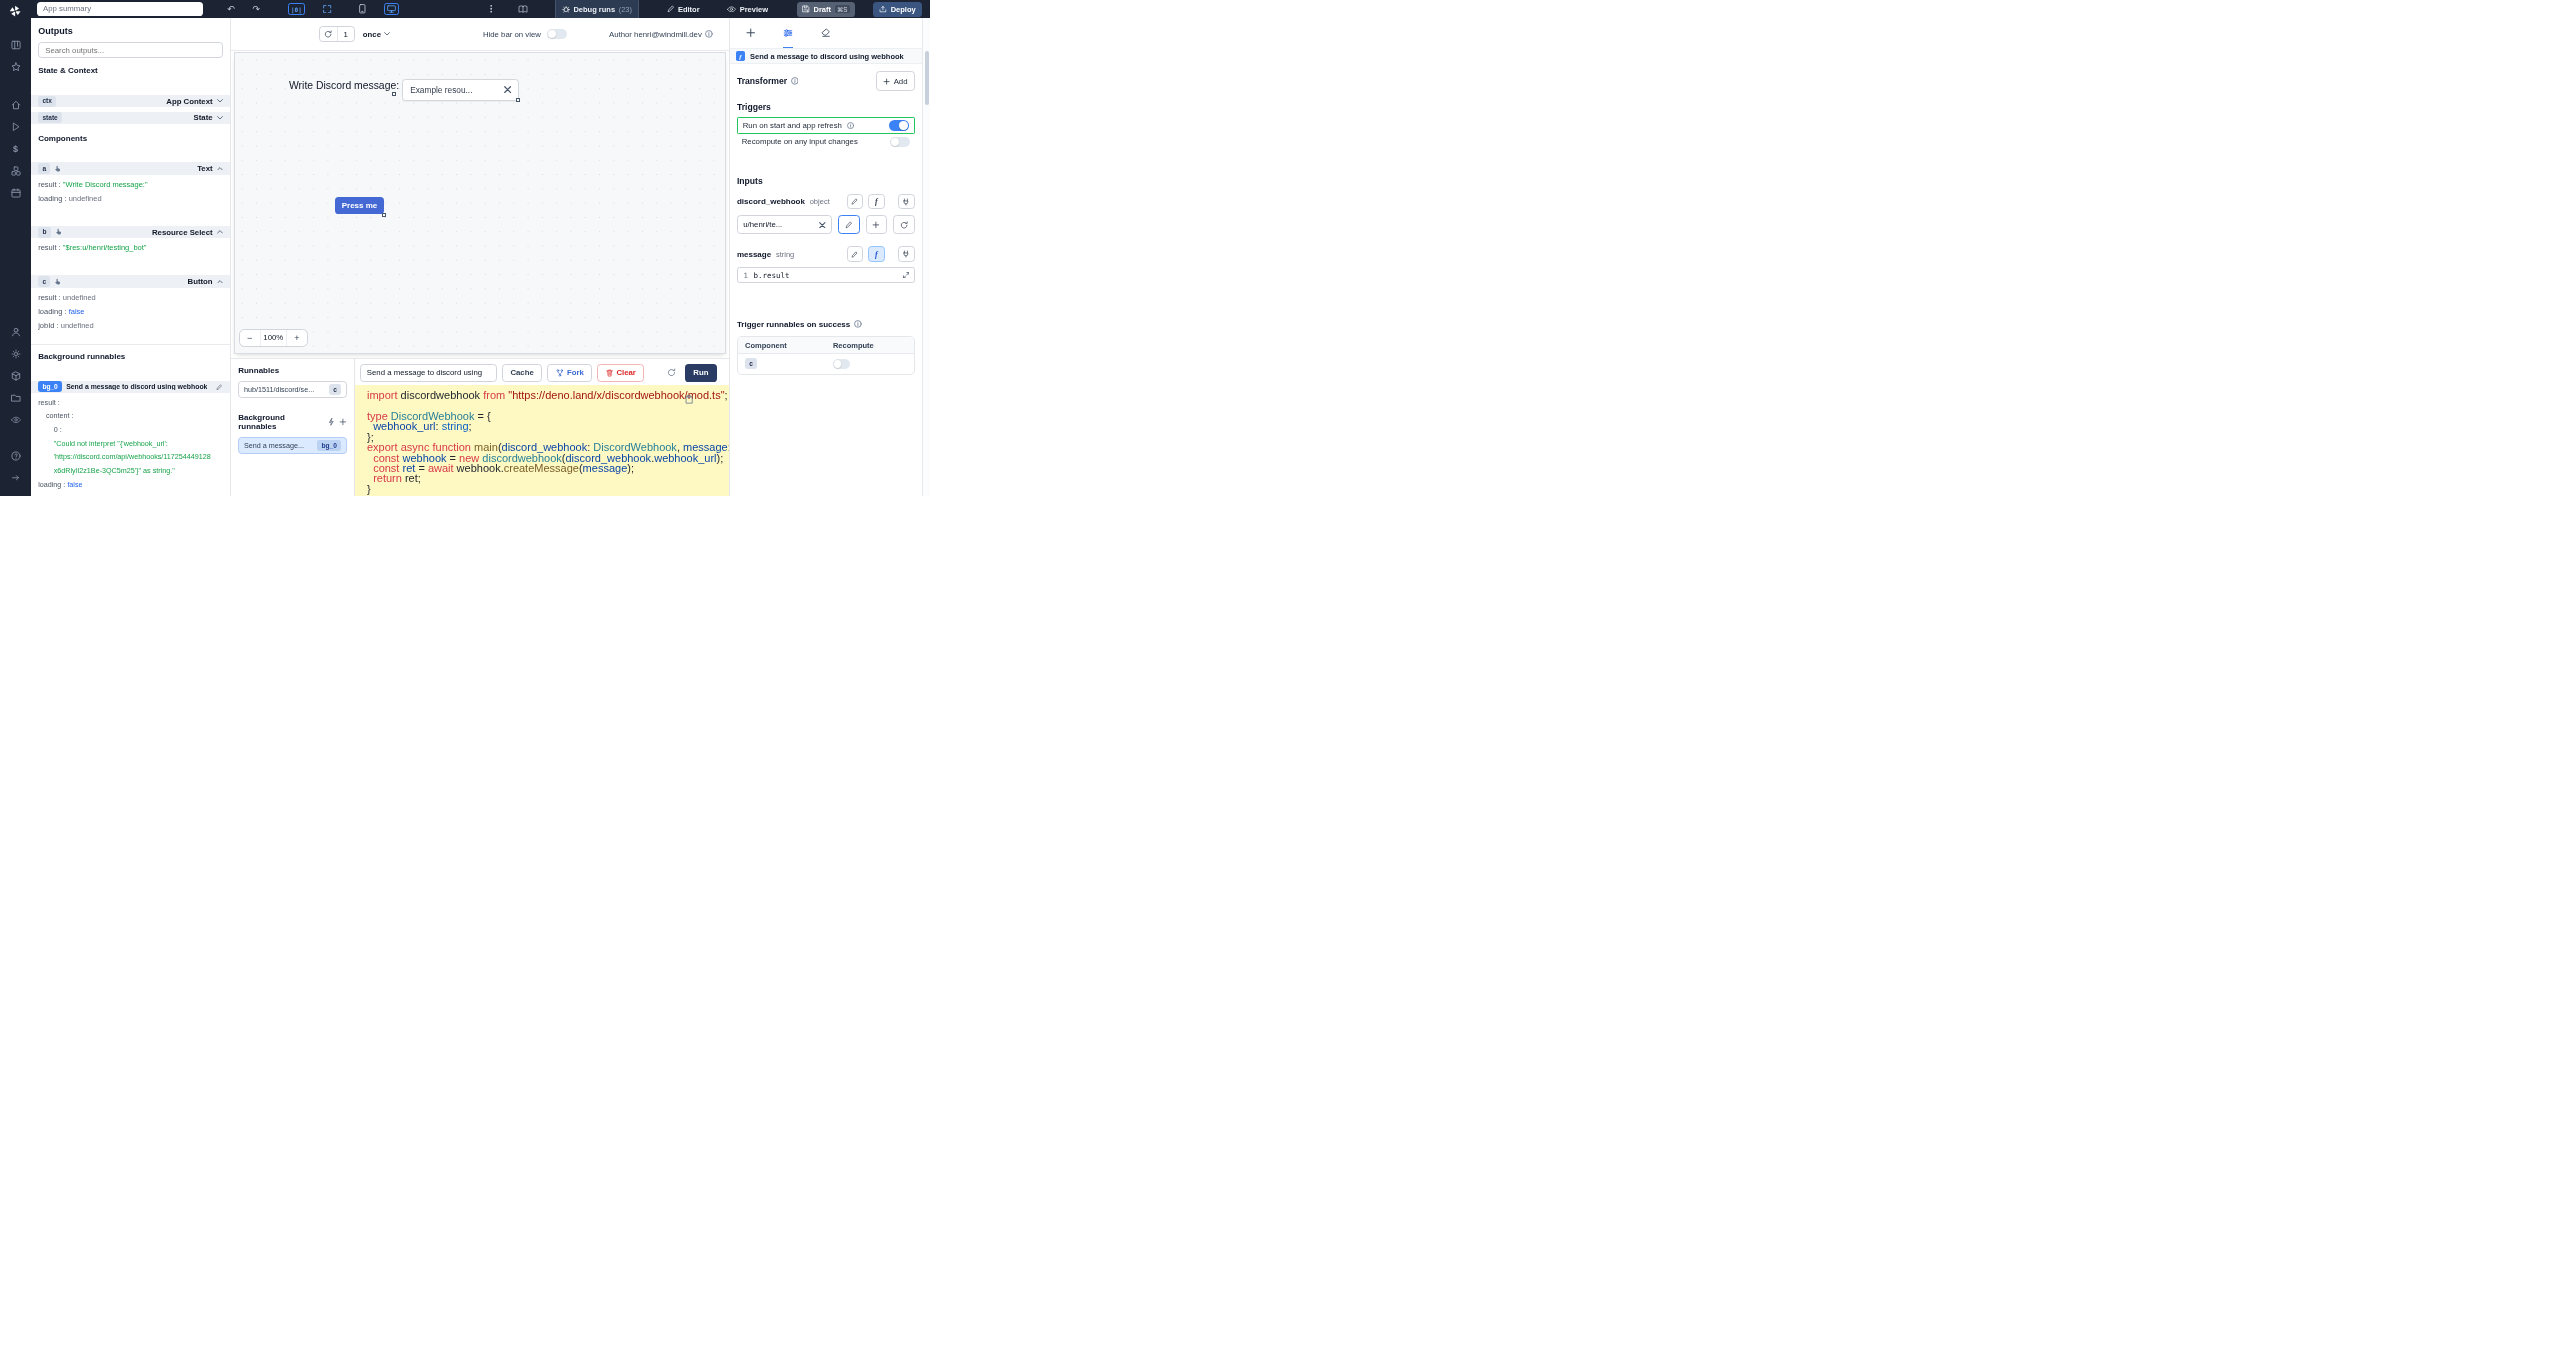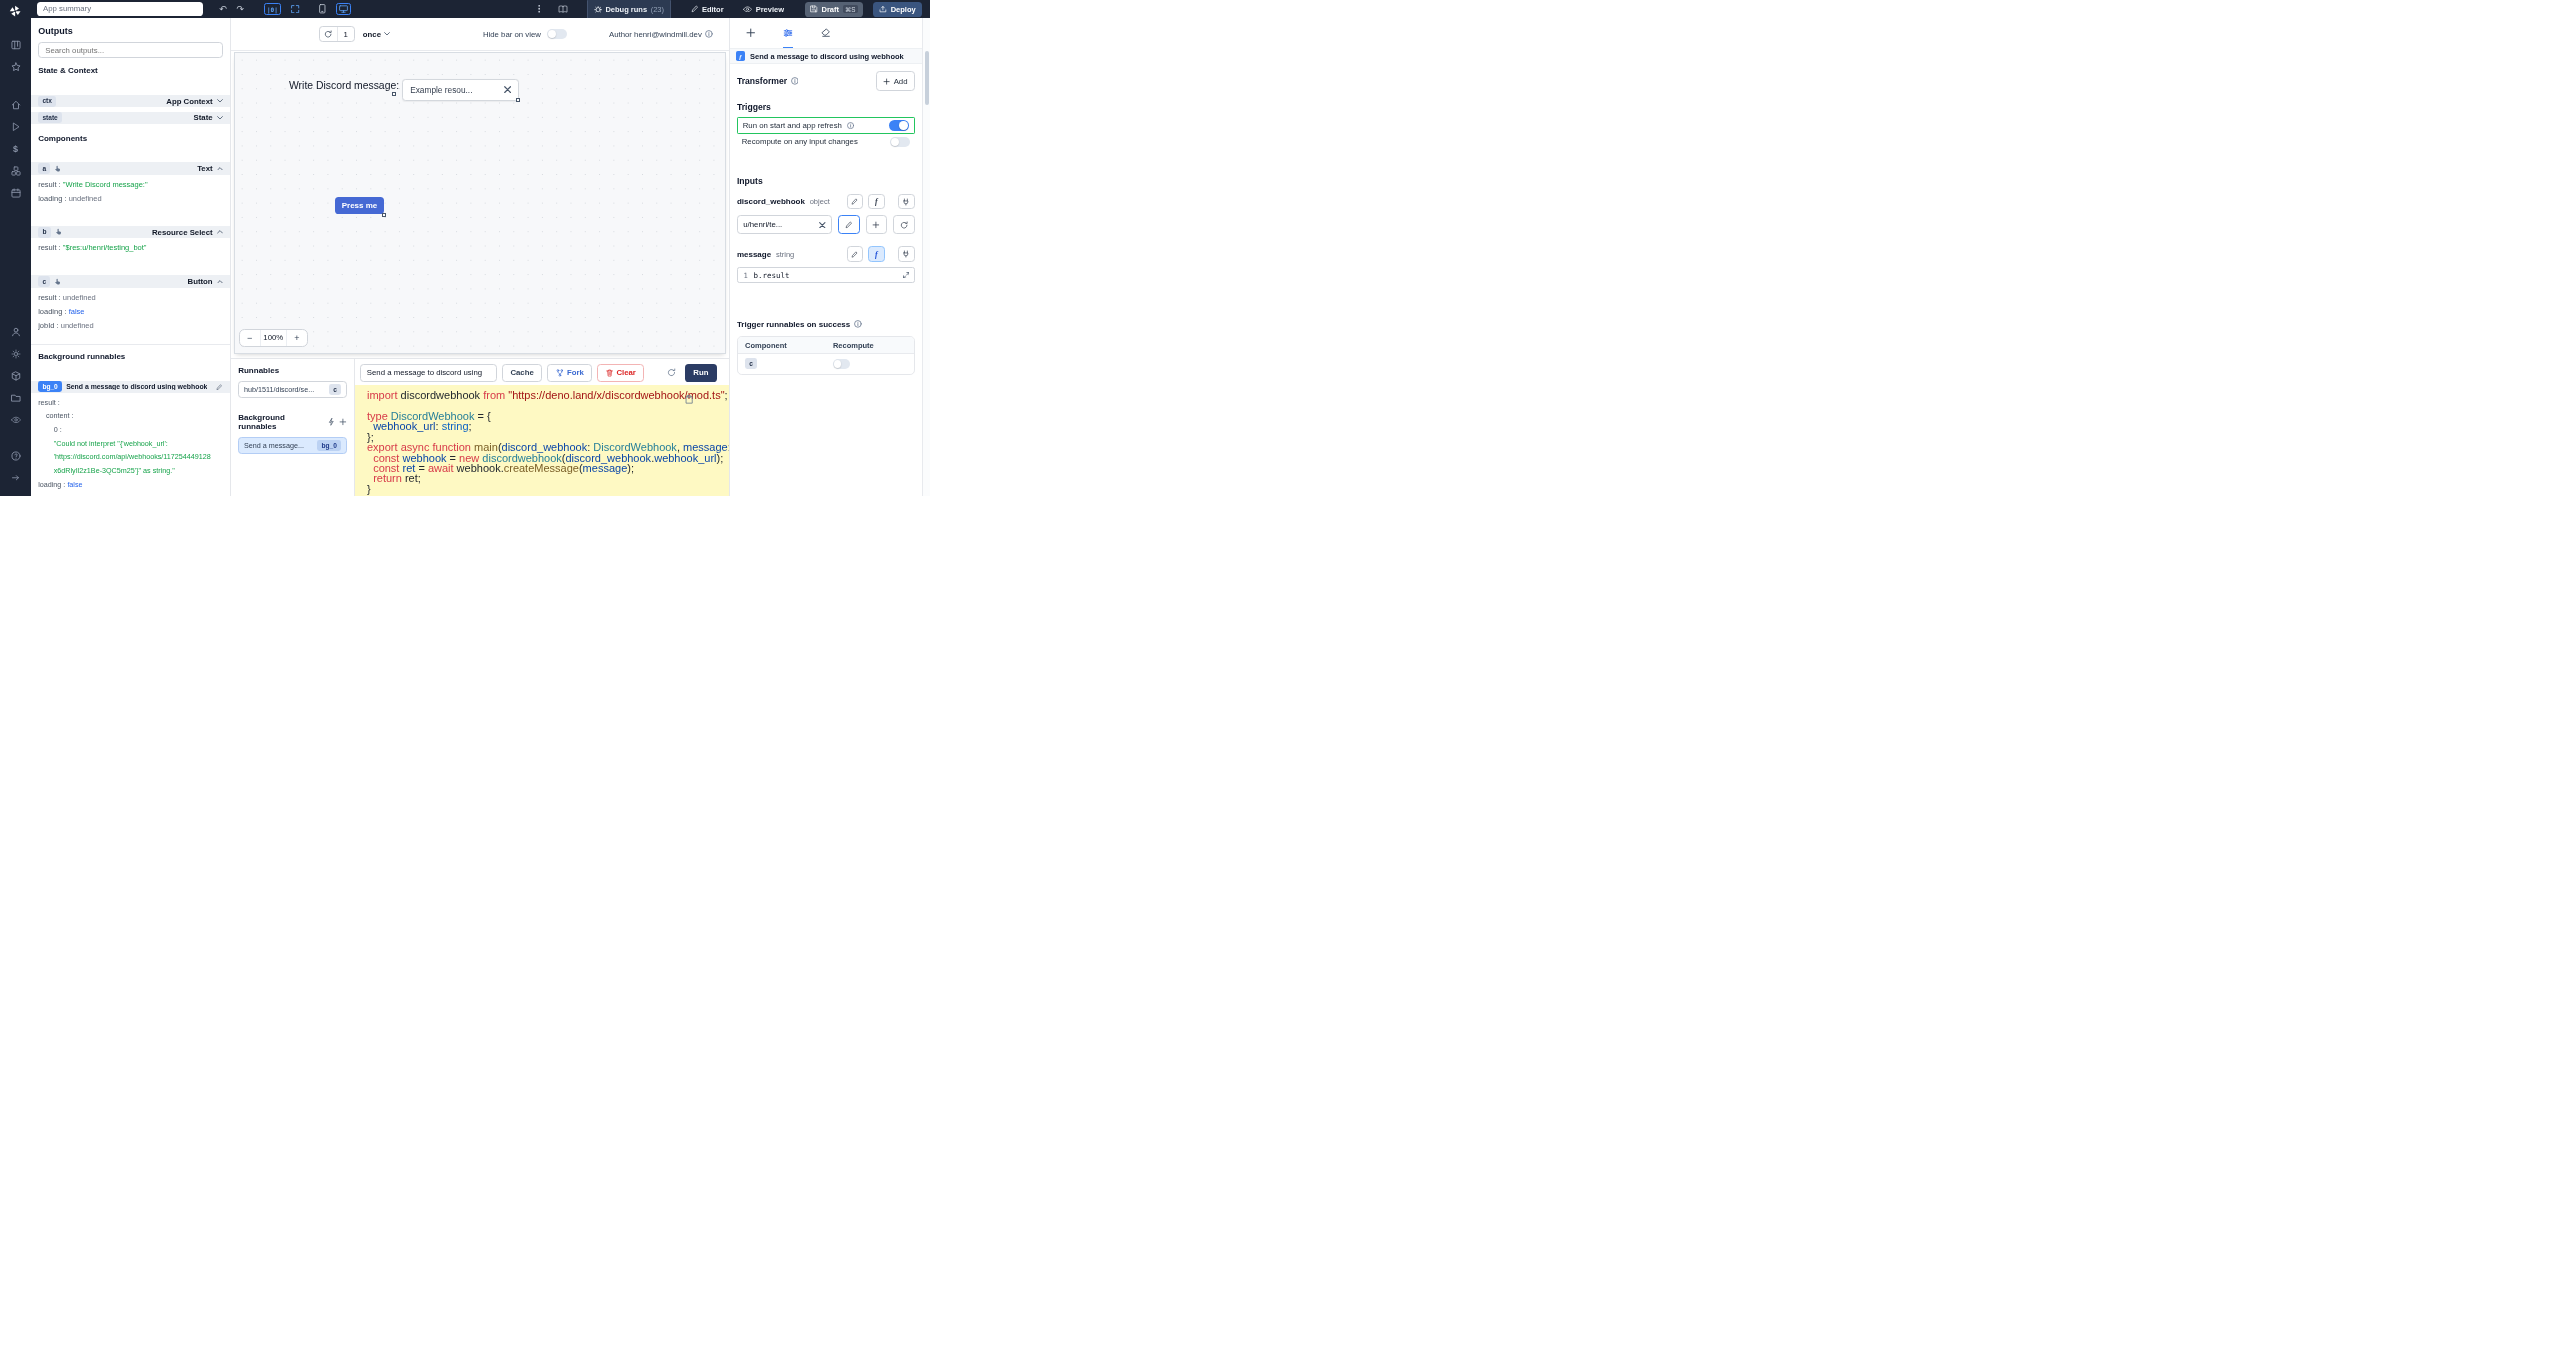--- a/index.html
+++ b/index.html
@@ -9,21 +9,21 @@
 .tt{white-space:nowrap;overflow:hidden;text-overflow:ellipsis}
 .app{display:flex;width:930px;height:496px}
 
 .iconbar{width:31px;background:#1c2434;display:flex;flex-direction:column;align-items:center;flex-shrink:0}
 .logo{margin:3.6px 0 14.3px}
 .nav-ic{width:31px;height:22px;display:flex;align-items:center;justify-content:center;color:#8b95a9;cursor:pointer}
 .nav-ic.dollar{font-size:9px;font-weight:700}
 .spacer{flex:1}
 
 .main-col{flex:1;display:flex;flex-direction:column;min-width:0}
-.topbar{height:18px;background:#1c2434;display:flex;align-items:center;gap:10px;padding:0 8.3px 0 6px;flex-shrink:0}
+.topbar{height:18px;background:#1c2434;display:flex;align-items:center;gap:18px;padding:0 8.3px 0 6px;flex-shrink:0}
 .tb-input{width:166px;height:14.3px;border:none;border-radius:3.6px;background:#fff;color:#6b7280;font-size:7.8px;padding:0 6px;font-family:inherit}
 .tb-ic{display:flex;align-items:center;color:#c3cad6;cursor:pointer}
 .tb-ic.blue{color:#60a5fa}
 .tb-ic.boxed{border:0.6px solid #3b82f6;border-radius:2.4px;padding:1.2px 2.4px}
 .align-glyph{font-family:"DejaVu Sans Mono",monospace;font-size:6px;font-weight:700}
 .tb-undo{font-size:9px;color:#c3cad6;line-height:1}
 .tb-pill{display:flex;align-items:center;gap:3.6px;height:25px;padding:0 6px;border-radius:3.6px;background:#2c3a52;border:0.6px solid #44536e;color:#eef2f7;font-weight:700;font-size:7.5px;cursor:pointer}
 .tb-pill .cnt{color:#94a3b8;font-weight:400}
 .tb-ghost{display:flex;align-items:center;gap:3.6px;color:#eef2f7;font-weight:700;font-size:7.5px;cursor:pointer}
 .tb-draft{display:flex;align-items:center;gap:3.6px;height:15px;padding:0 5.4px;border-radius:3.6px;background:#566274;color:#fff;font-weight:700;font-size:7.5px;cursor:pointer}

